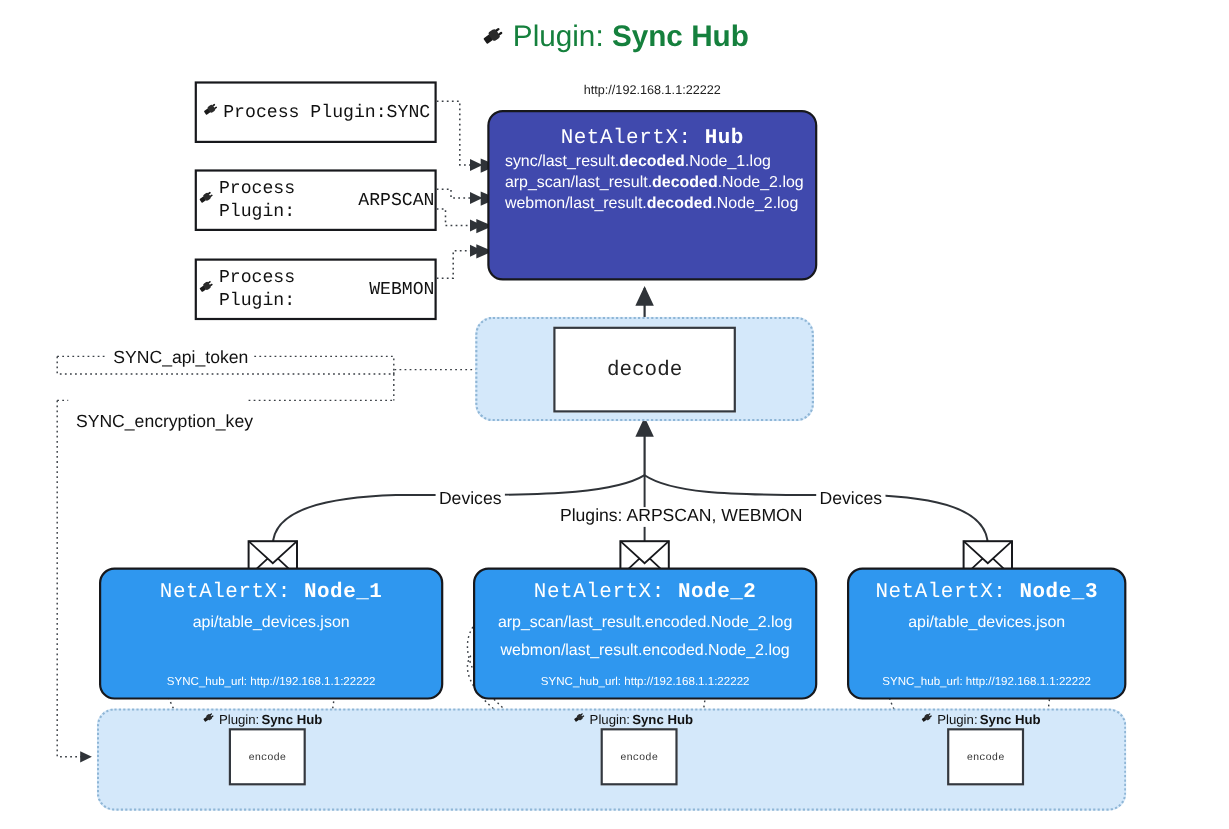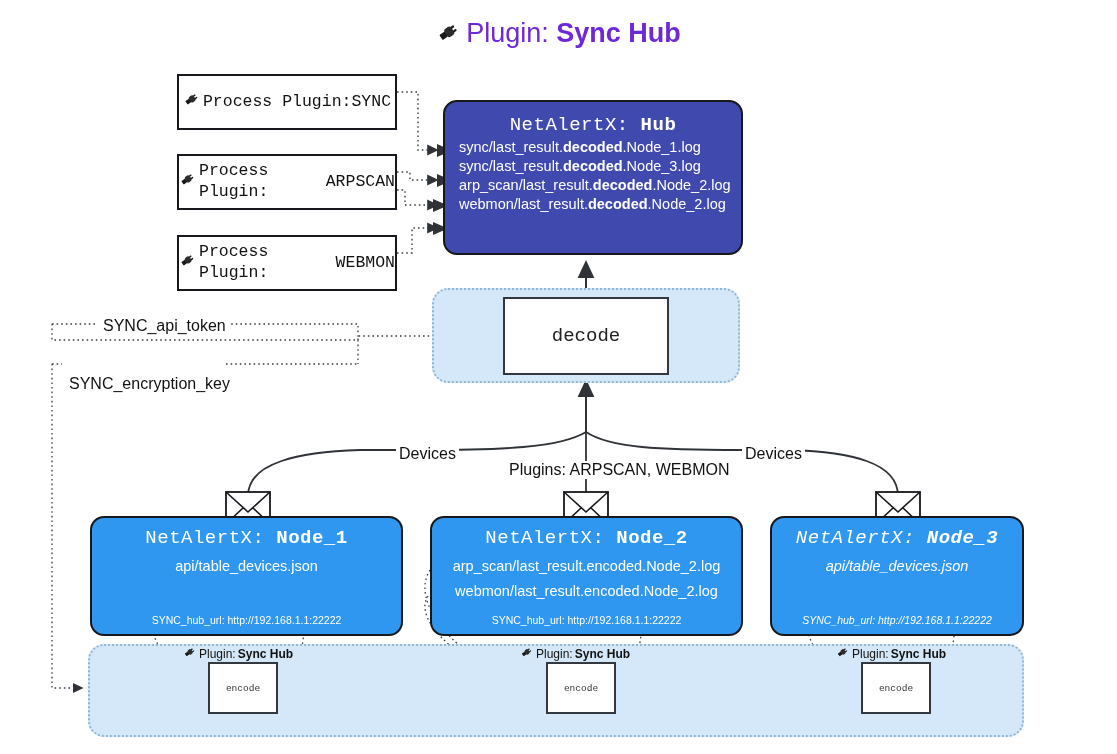--- a/index.html
+++ b/index.html
@@ -3,21 +3,21 @@
 <meta charset="utf-8">
 <style>
   html,body{margin:0;padding:0;background:#ffffff;}
   body{width:1117px;height:754px;position:relative;overflow:hidden;
        font-family:"Liberation Sans",sans-serif;color:#111;}
   .stage{position:absolute;left:0;top:0;width:1117px;height:754px;}
   svg.edges{position:absolute;left:0;top:0;width:1117px;height:754px;pointer-events:none;}
   .node{position:absolute;box-sizing:border-box;}
 
   
-  #title{left:0;top:18px;width:1117px;text-align:center;font-size:27px;color:#6d28d9;}
+  #title{left:0;top:18px;width:1117px;text-align:center;font-size:27px;color:#15803d;}
   #title .ttl-plain{font-weight:400;}
   #title .ttl-bold{font-weight:700;}
   .plug{display:inline-block;vertical-align:-3px;margin-right:4px;}
 
   
   #hub-url{left:443px;top:76px;width:300px;text-align:center;font-size:11.5px;color:#222;}
 
   
   #hub{left:443px;top:100px;width:300px;height:155px;background:#4049ad;border:2px solid #17181c;
        border-radius:14px;color:#ffffff;}
@@ -55,21 +55,21 @@
   .sh-cap{font-size:12px;color:#111;white-space:nowrap;display:flex;align-items:center;gap:2px;}
   .sh-cap b{font-weight:700;}
   #sh-1{left:183px;top:645px;}
   #sh-2{left:520px;top:645px;}
   #sh-3{left:836px;top:645px;}
 
   
   .nodebox{background:#2f97ef;border:2px solid #17181c;border-radius:14px;color:#ffffff;}
   #node1{left:90px;top:516px;width:313px;height:120px;}
   #node2{left:430px;top:516px;width:313px;height:120px;}
-  #node3{left:770px;top:516px;width:254px;height:120px;font-style:italic;}
+  #node3{left:770px;top:516px;width:254px;height:120px;}
   .nodebox .n-title{margin-top:9px;text-align:center;font-family:"Liberation Mono",monospace;
        font-size:19px;letter-spacing:.5px;}
   .nodebox .n-title b{font-weight:700;}
   .nodebox .n-line{margin-top:9px;text-align:center;font-size:14.5px;white-space:nowrap;}
   .nodebox .n-foot{position:absolute;left:0;bottom:8px;width:100%;text-align:center;
        font-size:10.5px;white-space:nowrap;}
 
   
   .elabel{position:absolute;font-size:16px;color:#111;white-space:nowrap;background:#fff;padding:0 3px;}
   #lbl-api-token{left:100px;top:317px;}
@@ -150,30 +150,28 @@
         <g transform="rotate(-35 12 12)">
           <rect x="3" y="9.2" width="6.2" height="5.6" rx="1" fill="#1a1a1a"></rect>
           <rect x="8.6" y="7.6" width="7.4" height="8.8" rx="2.4" fill="#2b2b2b"></rect>
           <rect x="15.4" y="9.0" width="3.6" height="2.0" rx="1" fill="#1a1a1a"></rect>
           <rect x="15.4" y="13.0" width="3.6" height="2.0" rx="1" fill="#1a1a1a"></rect>
         </g>
       </svg>
     </span><span class="ttl-plain">Plugin: </span><span class="ttl-bold">Sync Hub</span>
   </div>
 
+  <div class="node" id="hub-url">http://192.168.1.1:22222</div>
 
   <div class="node" id="hub">
     <div class="hub-title">
       <span>NetAlertX: </span><b>Hub</b>
     </div>
     <div class="hub-line">
       <span>sync/last_result.</span><b>decoded</b><span>.Node_1.log</span>
-    </div>
-    <div class="hub-line">
-      <span>sync/last_result.</span><b>decoded</b><span>.Node_3.log</span>
     </div>
     <div class="hub-line">
       <span>arp_scan/last_result.</span><b>decoded</b><span>.Node_2.log</span>
     </div>
     <div class="hub-line">
       <span>webmon/last_result.</span><b>decoded</b><span>.Node_2.log</span>
     </div>
   </div>
 
   <div class="node pbox" id="pbox-sync">

